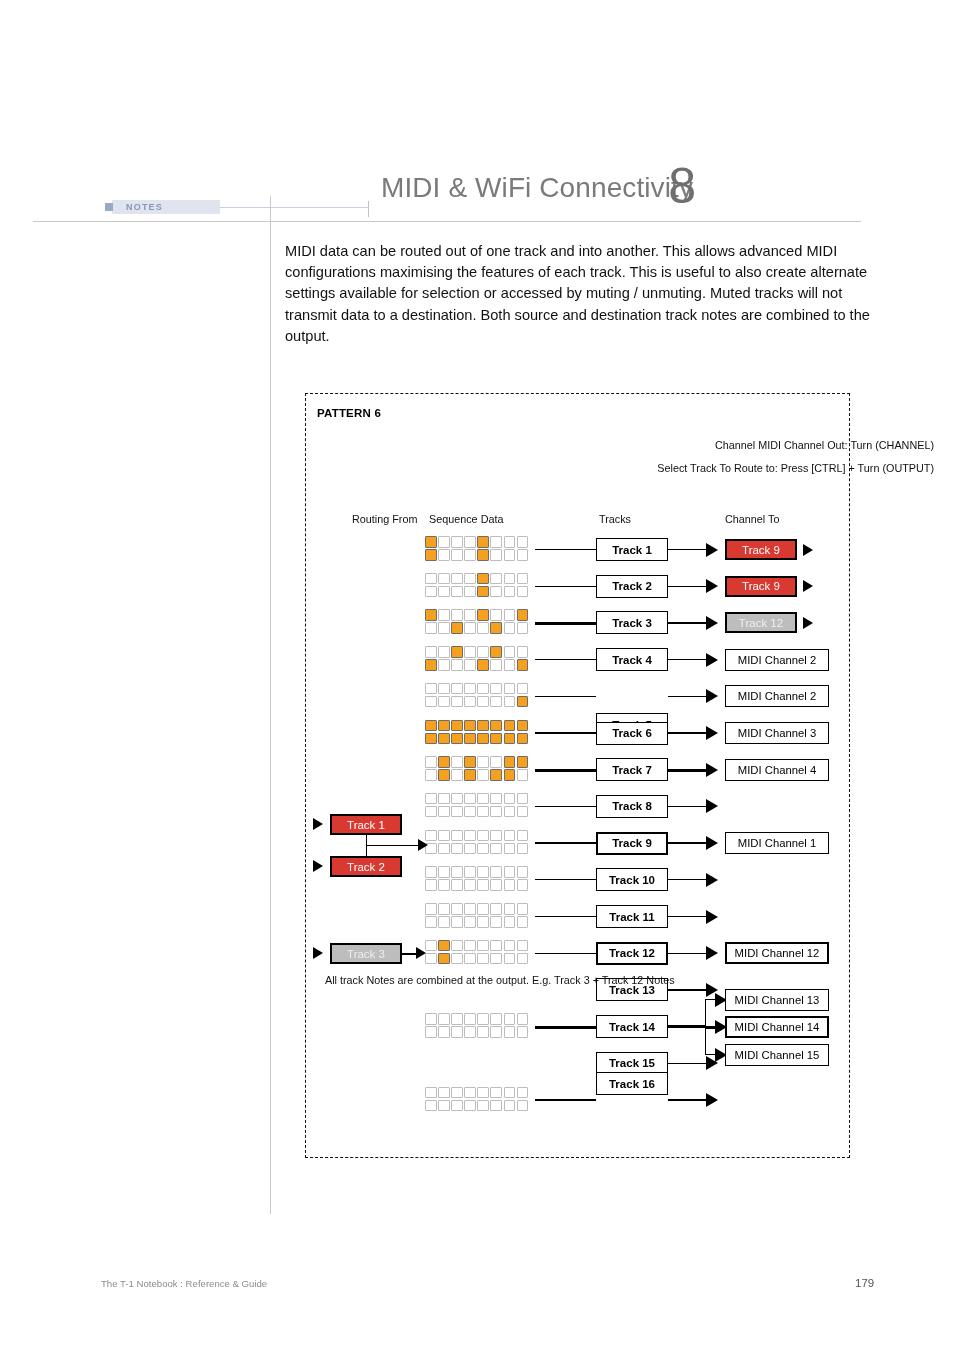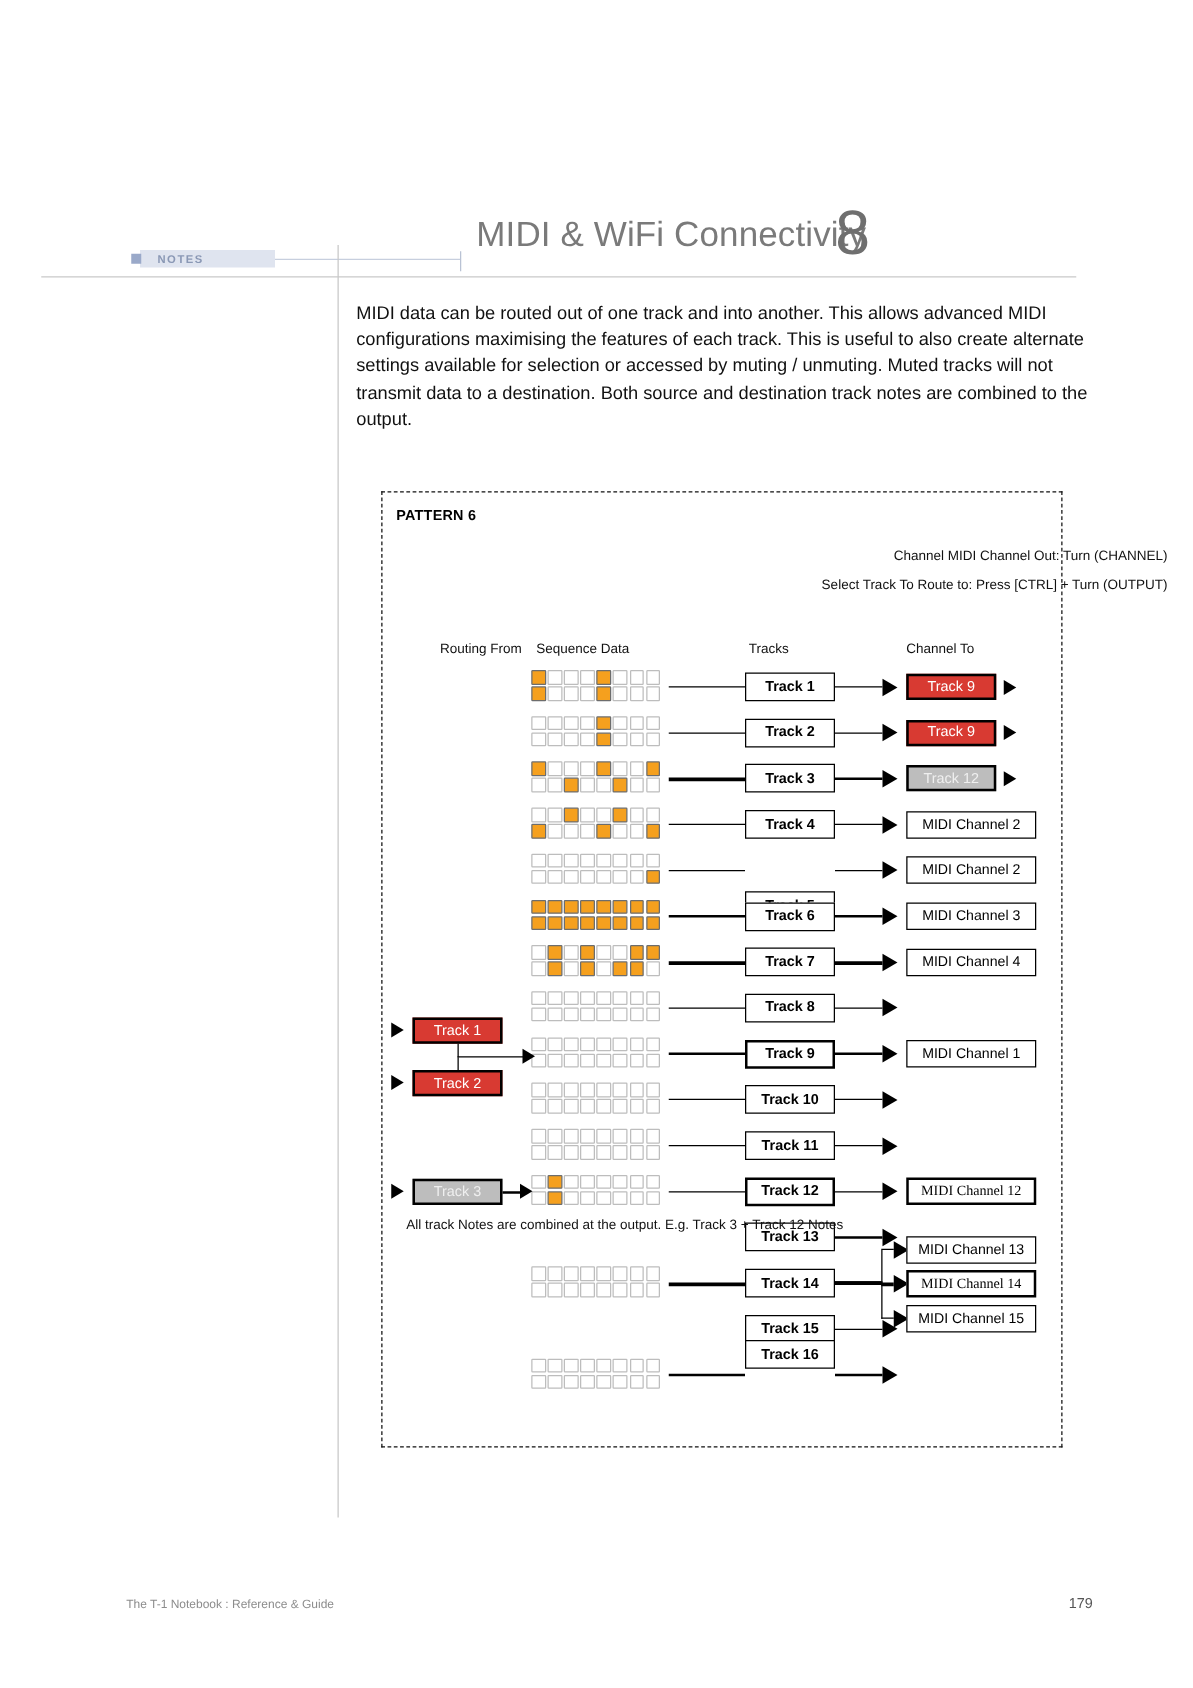--- a/index.html
+++ b/index.html
@@ -90,21 +90,21 @@
   }
   .trackbox{
     width:72px;height:23px;border:1.6px solid #000;background:#fff;
     font-size:11.5px;font-weight:bold;color:#000;
   }
   .trackbox.thick{border-width:2.6px;}
   .midibox{
     width:104px;height:22px;border:1.6px solid #000;background:#fff;
     font-size:11.3px;color:#000;
   }
-  .midibox.thick{border-width:2.4px;font-family:Liberation Serif, serif;}
+  .midibox.thick{border-width:2.4px;}
   .rtbox{
     width:72px;height:21px;border:2.4px solid #000;
     font-size:11.5px;color:#fff;font-weight:400;
   }
   .rtbox.red{background:#d83a32;}
   .rtbox.grey{background:#bdbdbd;color:#efefef;}
   .frombox{
     width:72px;height:21px;border:2.4px solid #000;
     font-size:11.5px;color:#fff;font-weight:400;
   }

